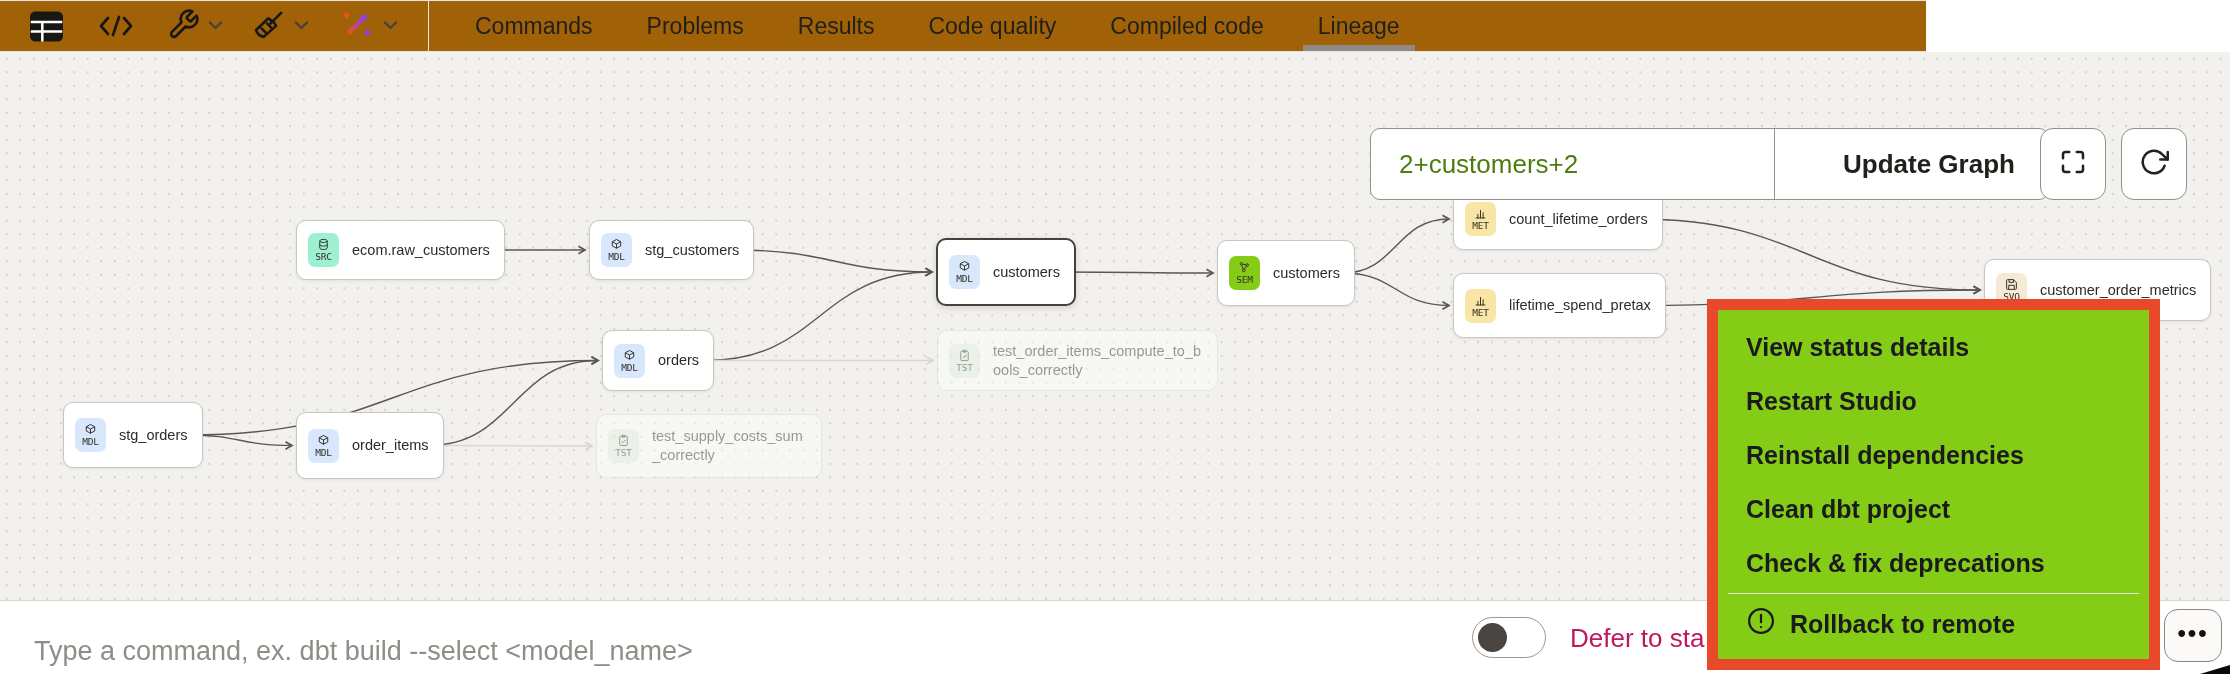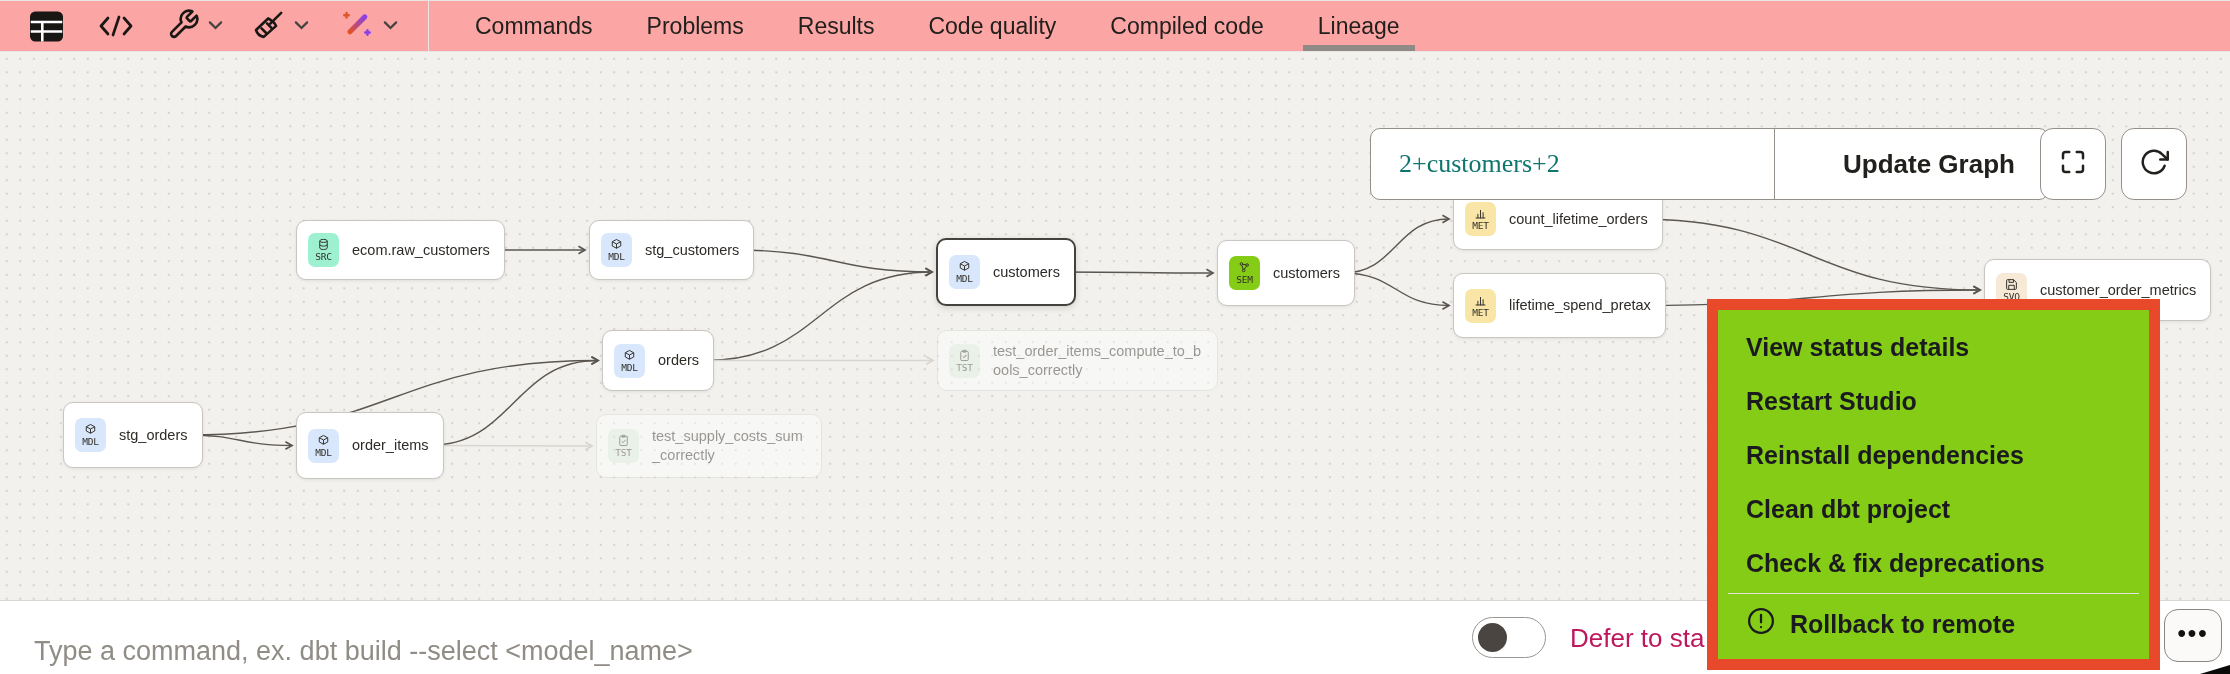--- a/index.html
+++ b/index.html
@@ -1,19 +1,19 @@
 <!DOCTYPE html>
 <html><head>
 <meta charset="utf-8">
 <style>
   html,body{margin:0;padding:0;background:#fff;font-family:"Liberation Sans",sans-serif;}
   #app{position:relative;width:2230px;height:674px;overflow:hidden;background:#fff;}
 
   
-  #topbar{position:absolute;left:0;top:0;width:2230px;height:52px;background:#fca5a5;
+  #topbar{position:absolute;left:0;top:0;width:1926px;height:52px;background:#a16207;
     border-top:1px solid #e8e6e3;border-bottom:1px solid #e8e6e3;display:flex;align-items:center;z-index:8;box-sizing:border-box;}
   .tool-icons{display:flex;align-items:center;gap:30px;padding-left:28px;}
   .icon-btn{display:flex;align-items:center;gap:8px;cursor:pointer;}
   .vdiv{width:1px;align-self:stretch;background:#e8e6e3;margin-left:30px;}
   #tabs{display:flex;gap:54px;margin-left:46px;height:100%;align-items:stretch;}
   .tab{font-size:23px;color:#21201c;display:flex;align-items:center;position:relative;cursor:pointer;white-space:nowrap;}
   .tab.active::after{content:"";position:absolute;left:-15px;right:-15px;bottom:0;height:6px;background:#8f8a85;}
 
   
   #canvas{position:absolute;left:0;top:52px;width:2230px;height:548px;background:#f2f1ee;
@@ -30,22 +30,22 @@
   .node.faded{opacity:.45;border-color:#d9d6d1;box-shadow:none;}
   .badge{width:31px;height:34px;border-radius:7px;display:flex;flex-direction:column;align-items:center;justify-content:center;gap:1px;flex:none;}
   .badge svg{display:block;}
   .badge span{font-family:"DejaVu Sans Mono",monospace;font-size:9.5px;color:#33302b;line-height:1;letter-spacing:-.3px;}
   .nlabel{font-size:14.5px;color:#2e2b27;line-height:1.3;white-space:nowrap;}
   .node.faded .nlabel{white-space:normal;overflow-wrap:anywhere;}
 
   
   #selectorbar{position:absolute;left:1370px;top:128px;height:72px;display:flex;background:#fff;
     border:1.5px solid #95908a;border-radius:10px;overflow:hidden;z-index:5;box-sizing:border-box;}
-  #selector{width:375px;border:none;outline:none;background:transparent;font-family:Liberation Serif, serif;
-    font-size:26px;color:#0f766e;padding:0 0 0 28px;}
+  #selector{width:375px;border:none;outline:none;background:transparent;font-family:Liberation Sans, sans-serif;
+    font-size:26px;color:#4d7c0f;padding:0 0 0 28px;}
   #updatebtn{width:238px;border-left:1.5px solid #95908a;display:flex;align-items:center;justify-content:center;
     font-size:26px;font-weight:700;color:#21201c;cursor:pointer;padding-left:35px;}
   .ctrlbtn{position:absolute;top:128px;width:66px;height:72px;background:#fff;border:1.5px solid #95908a;
     border-radius:13px;display:flex;align-items:center;justify-content:center;z-index:5;box-sizing:border-box;cursor:pointer;}
   #fsbtn{left:2040px;} #rfbtn{left:2121px;}
 
   
   #menu{position:absolute;left:1707px;top:299px;width:453px;height:371px;background:#84cc16;
     border:11px solid #e8492a;box-sizing:border-box;z-index:20;padding-top:10px;}
   .mi{height:54px;display:flex;align-items:center;padding-left:28px;gap:14px;font-size:25px;font-weight:600;color:#1b1a1e;cursor:pointer;}

